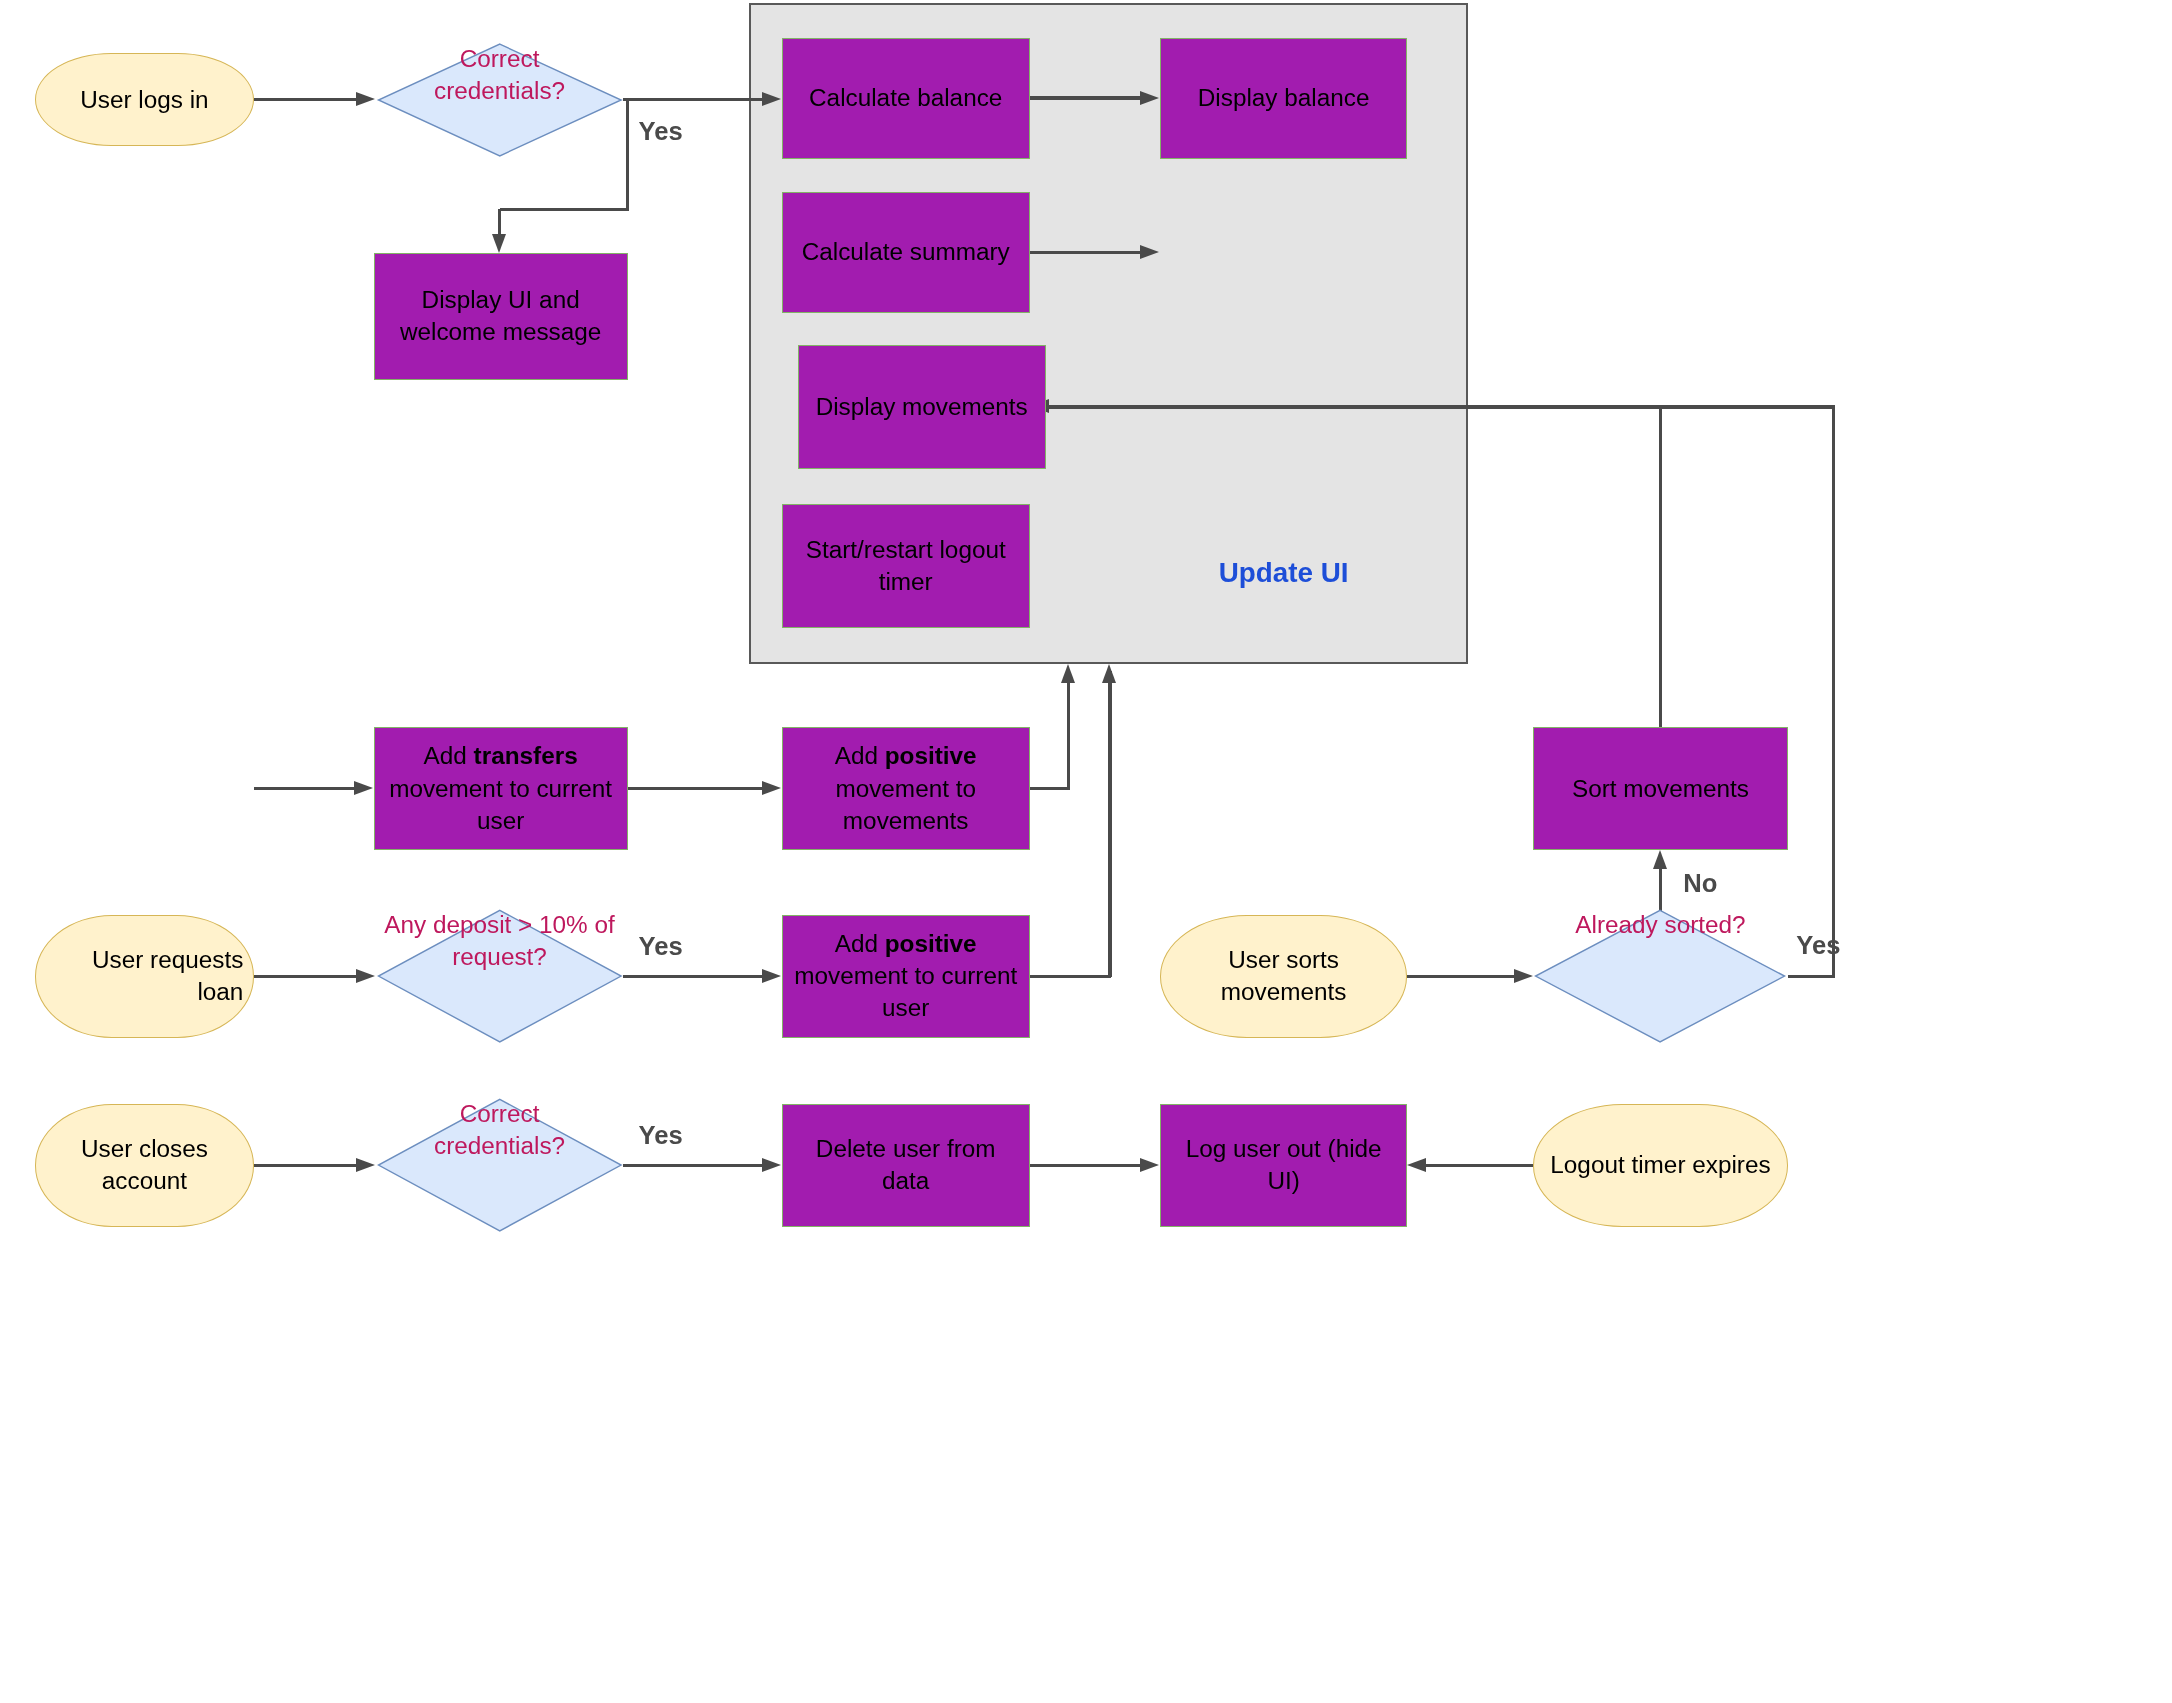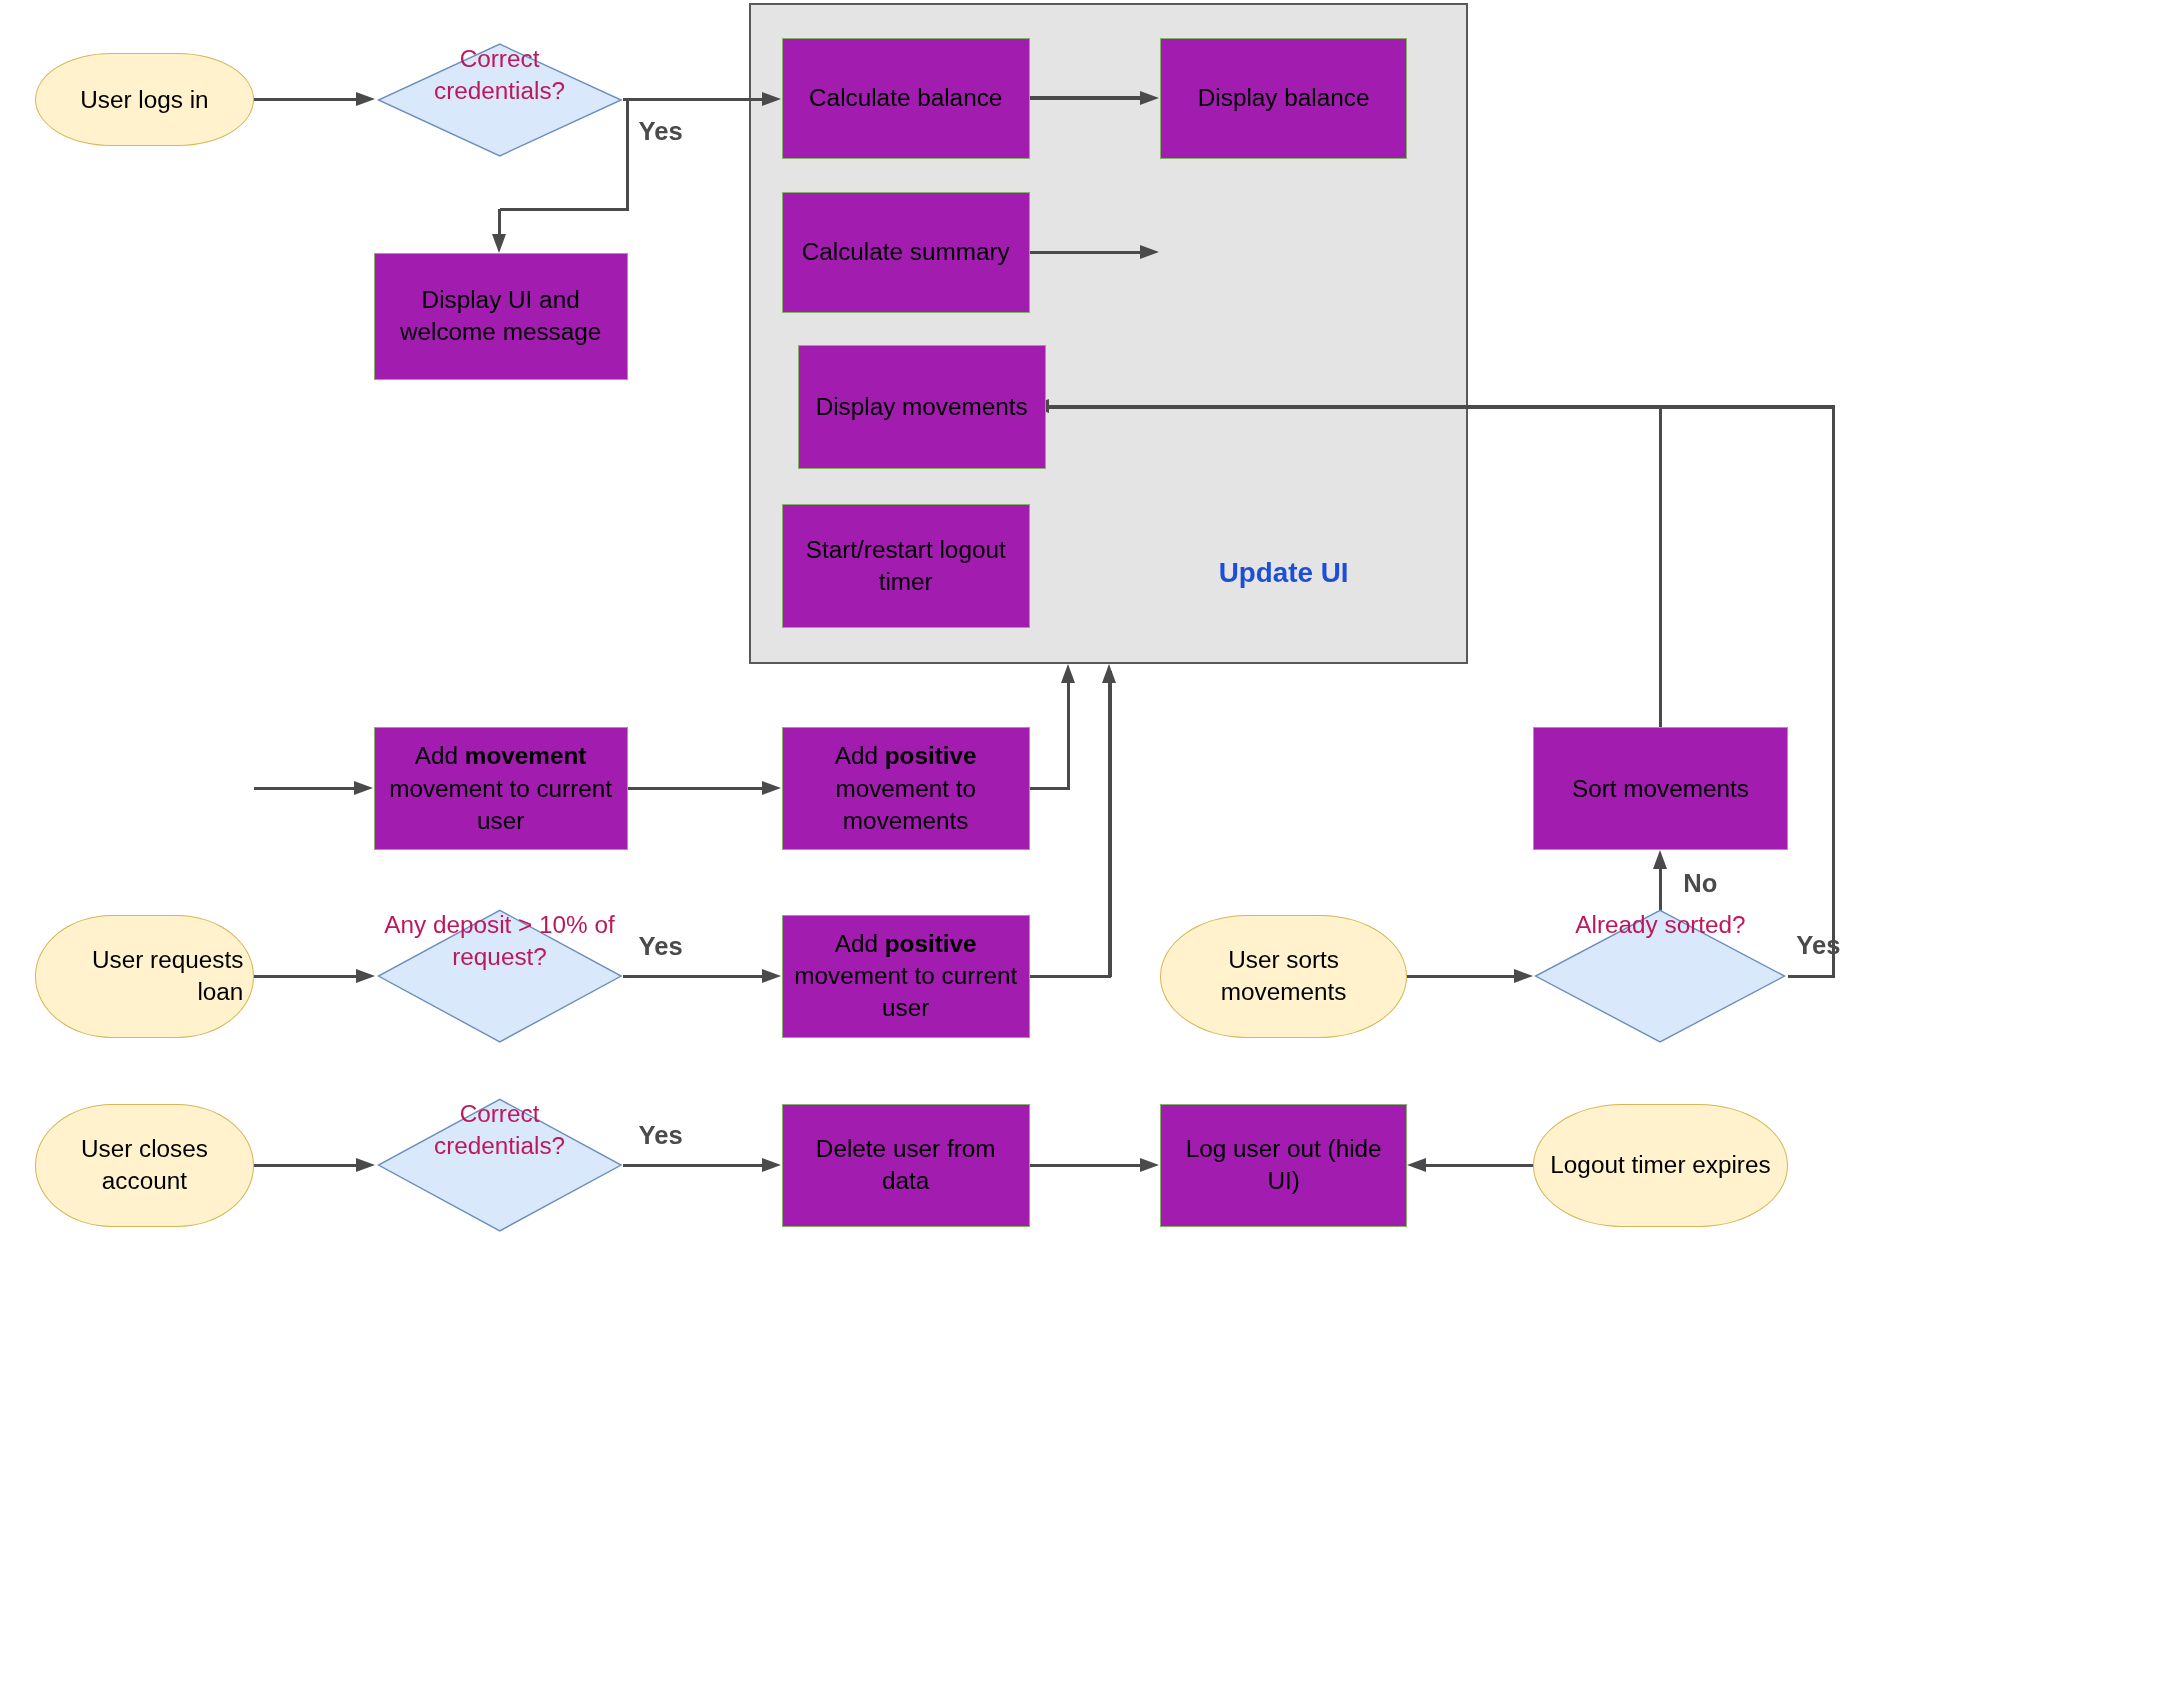--- a/index.html
+++ b/index.html
@@ -174,21 +174,21 @@
     <div class="dlabel">Correct credentials?</div>
   </div>
 
   <div class="node process" style="left:17.2%;top:17.55%;width:11.7%;height:8.75%;">Display UI and welcome message</div>
   <div class="node process" style="left:36.0%;top:2.6%;width:11.4%;height:8.4%;">Calculate balance</div>
   <div class="node process" style="left:53.4%;top:2.6%;width:11.4%;height:8.4%;">Display balance</div>
   <div class="node process" style="left:36.0%;top:13.3%;width:11.4%;height:8.4%;">Calculate summary</div>
   <div class="node process" style="left:36.0%;top:23.9%;width:11.4%;height:8.6%;margin-left:16px;">Display movements</div>
   <div class="node process" style="left:36.0%;top:34.9%;width:11.4%;height:8.6%;">Start/restart logout timer</div>
   <div class="node process" style="left:17.2%;top:50.4%;width:11.7%;height:8.5%;">
-    <span class="txt"><span>Add </span><b>movement</b><span> movement to current user</span></span>
+    <span class="txt"><span>Add </span><b>transfers</b><span> movement to current user</span></span>
   </div>
   <div class="node process" style="left:36.0%;top:50.4%;width:11.4%;height:8.5%;">
     <span class="txt"><span>Add </span><b>positive</b><span> movement to movements</span></span>
   </div>
   <div class="node process" style="left:36.0%;top:63.4%;width:11.4%;height:8.5%;">
     <span class="txt"><span>Add </span><b>positive</b><span> movement to current user</span></span>
   </div>
   <div class="node process" style="left:70.6%;top:50.4%;width:11.7%;height:8.5%;">Sort movements</div>
   <div class="node process" style="left:36.0%;top:76.5%;width:11.4%;height:8.5%;">Delete user from data</div>
   <div class="node process" style="left:53.4%;top:76.5%;width:11.4%;height:8.5%;">Log user out (hide UI)</div>

